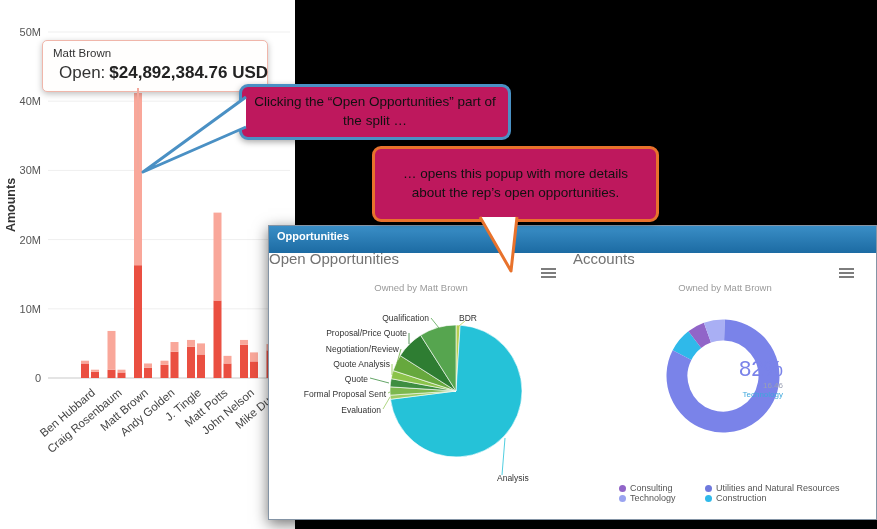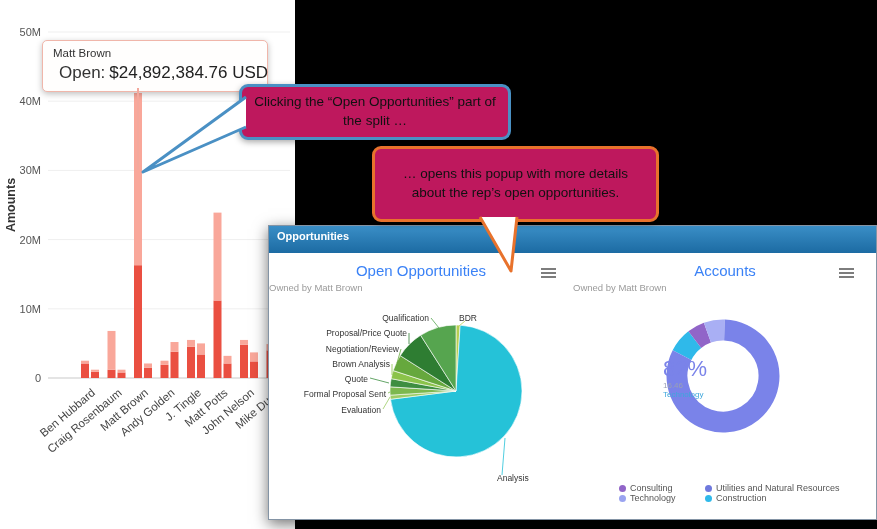--- a/index.html
+++ b/index.html
@@ -7,47 +7,47 @@
   body{background:#000;position:relative;font-family:"Liberation Sans",sans-serif;overflow:hidden}
   svg{font-family:inherit}
 
   .chart-panel{position:absolute;left:0;top:0;width:295px;height:529px;background:#fff;z-index:1}
 
   .tooltip{position:absolute;left:42px;top:40px;width:226px;background:#fffefd;border:1px solid #f0b6aa;
     border-radius:5px;box-shadow:0 2px 6px rgba(0,0,0,.25);z-index:5;padding:6px 10px 8px}
   .tt-title{font-size:11.5px;color:#333;margin-bottom:4px}
   .tt-row{display:flex;align-items:center;font-size:17px;color:#333;white-space:nowrap}
   .tt-dot{width:9px;height:9px;border-radius:50%;margin-right:6px;background:#f9a79a}
-  .tt-val{font-weight:normal;margin-left:4px;color:#222}
+  .tt-val{font-weight:bold;margin-left:4px;color:#222}
 
   .popup{position:absolute;left:268px;top:225px;width:609px;height:295px;background:#fff;
     border:1px solid #8494a5;box-shadow:0 4px 14px rgba(0,0,0,.55);z-index:10}
   .popup-titlebar{height:27px;background:linear-gradient(#3a8ec6,#1c6ba3);color:#fff;font-size:11px;
     font-weight:bold;line-height:21px;padding-left:8px}
   .popup-canvas{position:absolute;left:0;top:0;z-index:1}
 
-  .chart-title{position:absolute;top:36px;font-size:15px;color:#3b82f6;text-align:center;width:304px;z-index:2}
-  .chart-sub{position:absolute;top:56px;font-size:9.5px;color:#9a9a9a;width:304px;z-index:2}
+  .chart-title{position:absolute;top:24px;font-size:15px;color:#737373;width:304px;z-index:2}
+  .chart-sub{position:absolute;top:56px;font-size:9.5px;color:#9a9a9a;text-align:center;width:304px;z-index:2}
   .t-left{left:0}.t-right{left:304px}
   .hamburger{position:absolute;width:15px;z-index:3;cursor:pointer}
   .hamburger span{display:block;height:2px;background:#7d7d7d;margin:2px 0}
   .h-left{left:272px;top:40px}.h-right{left:570px;top:40px}
 
   .pie-label{position:absolute;font-size:8.5px;font-weight:normal;color:#333;white-space:nowrap;z-index:2}
   .pl-qual{left:0;top:87px;width:160px;text-align:right}
   .pl-bdr{left:190px;top:87px}
   .pl-ppq{left:0;top:102px;width:138px;text-align:right}
   .pl-neg{left:0;top:118px;width:130px;text-align:right}
   .pl-needs{left:0;top:133px;width:121px;text-align:right}
   .pl-commit{left:0;top:148px;width:99px;text-align:right}
   .pl-formal{left:0;top:163px;width:117px;text-align:right}
   .pl-eval{left:0;top:179px;width:112px;text-align:right}
   .pl-disc{left:228px;top:247px}
 
-  .donut-center{position:absolute;left:394px;top:130px;width:120px;text-align:left;z-index:2;line-height:1.15}
+  .donut-center{position:absolute;left:394px;top:130px;width:120px;text-align:right;z-index:2;line-height:1.15}
   .dc-val{font-size:22px;color:#7a83e9}
   .dc-sub{font-size:8px;color:#9aa0b4}
   .dc-label{font-size:8px;color:#3fa7dc}
 
   .legend{position:absolute;left:350px;top:257px;display:grid;grid-template-columns:72px auto;
     gap:0 14px;font-size:9px;color:#555;z-index:2}
   .legend-item{display:flex;align-items:center;white-space:nowrap}
   .legend .dot{width:7px;height:7px;border-radius:50%;margin-right:4px;flex:none}
 
   .bubble{position:absolute;background:#be185d;border-radius:9px;display:flex;align-items:center;justify-content:center;
@@ -174,21 +174,21 @@
   <div class="hamburger h-right">
       <span></span>
       <span></span>
       <span></span>
     </div>
 
   <div class="pie-label pl-qual">Qualification</div>
   <div class="pie-label pl-bdr">BDR</div>
   <div class="pie-label pl-ppq">Proposal/Price Quote</div>
   <div class="pie-label pl-neg">Negotiation/Review</div>
-  <div class="pie-label pl-needs">Brown Analysis</div>
+  <div class="pie-label pl-needs">Quote Analysis</div>
   <div class="pie-label pl-commit">Quote</div>
   <div class="pie-label pl-formal">Formal Proposal Sent</div>
   <div class="pie-label pl-eval">Evaluation</div>
   <div class="pie-label pl-disc">Analysis</div>
 
   <div class="donut-center">
     <div class="dc-val">82%</div>
     <div class="dc-sub">16.46</div>
     <div class="dc-label">Technology</div>
   </div>

